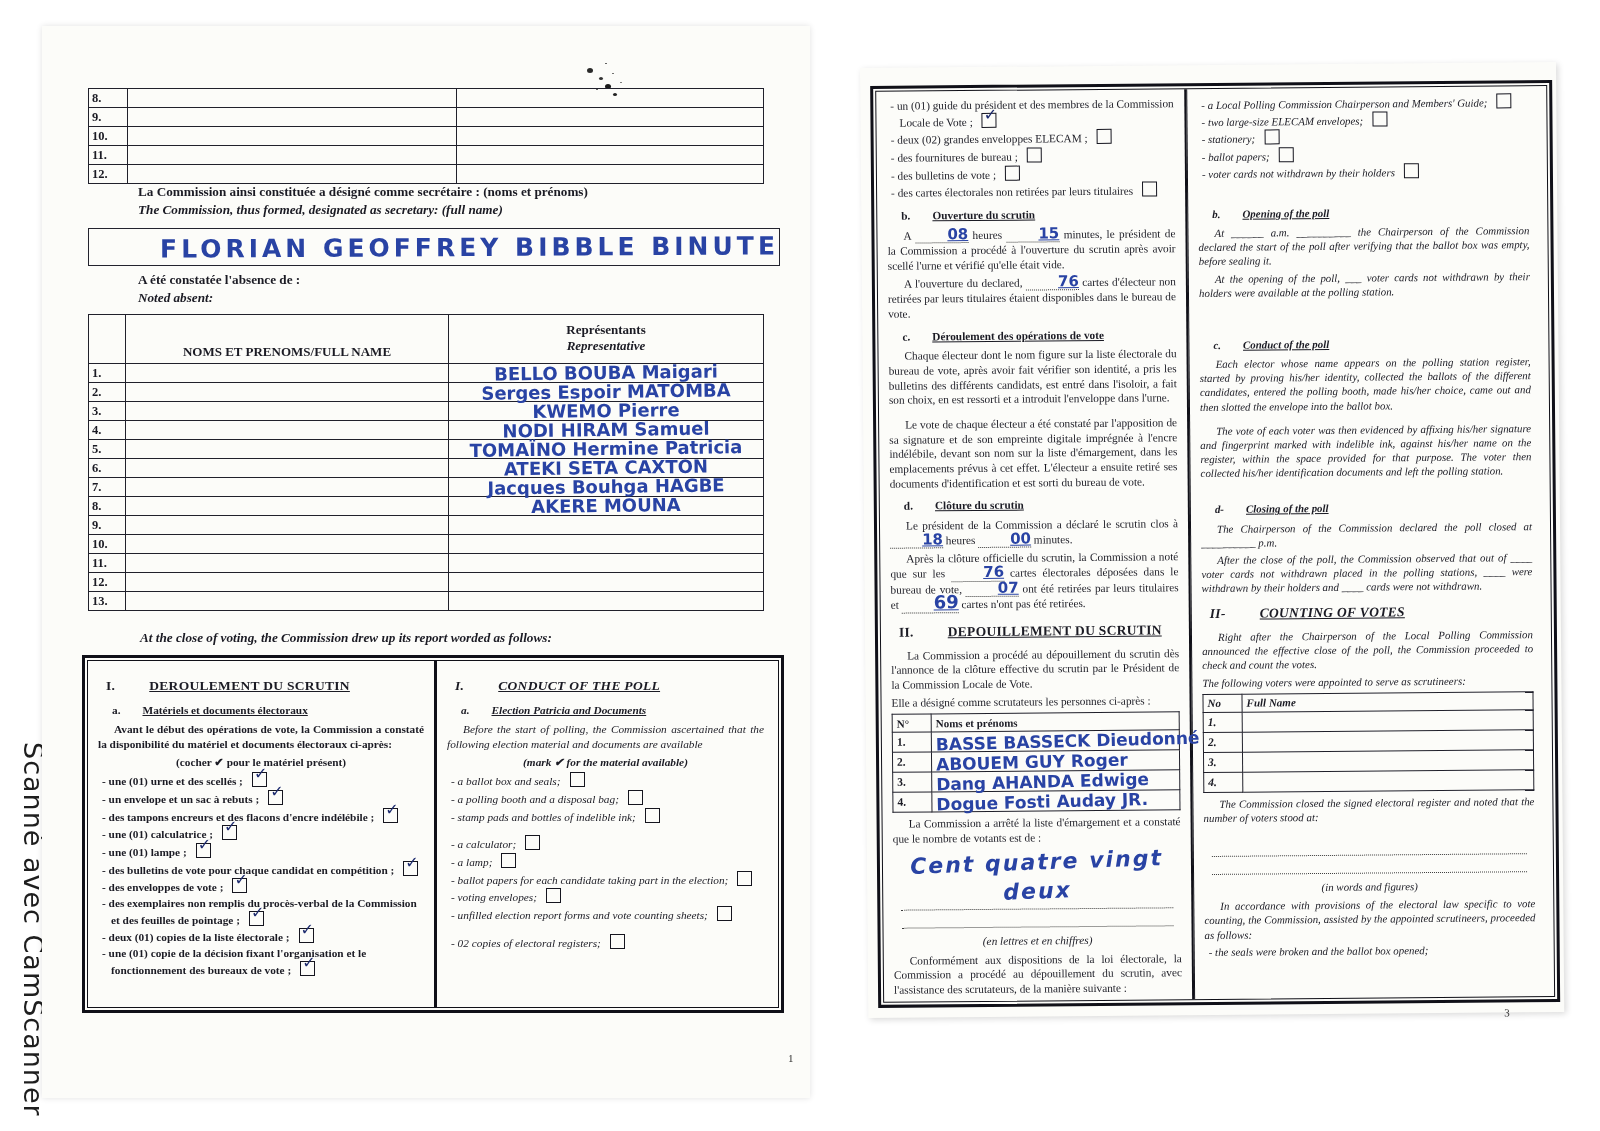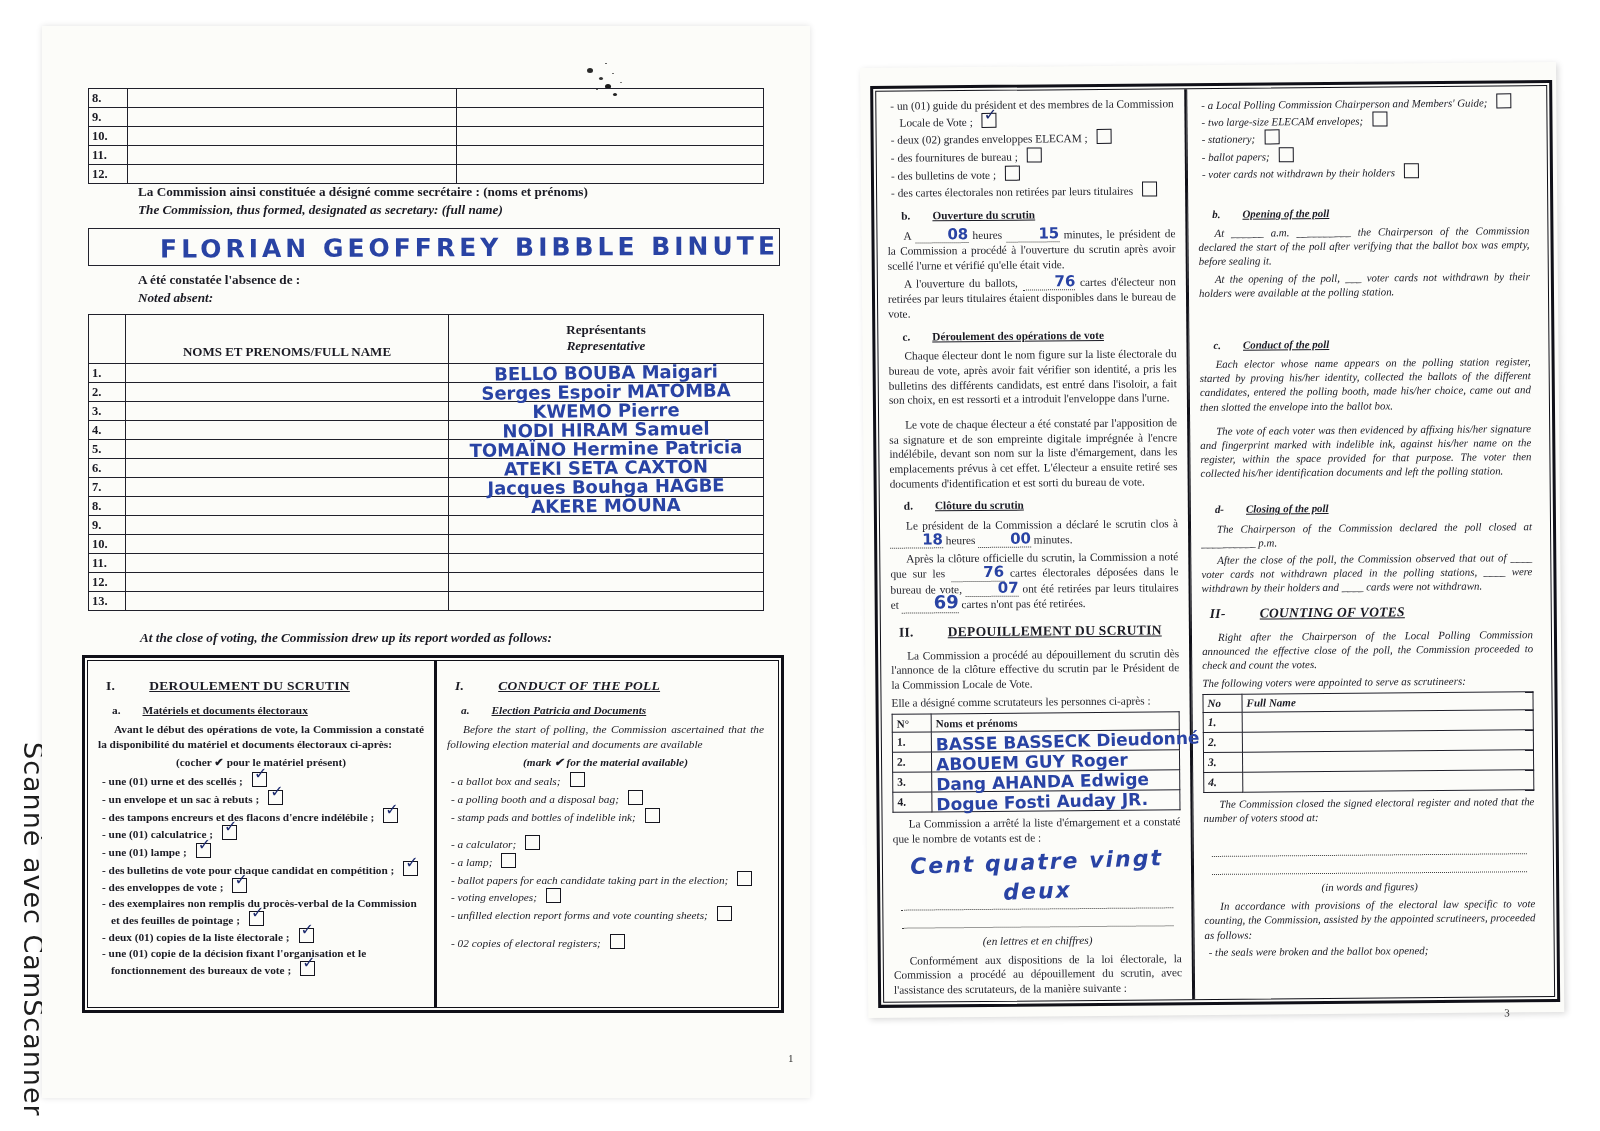--- a/index.html
+++ b/index.html
@@ -72,21 +72,21 @@
   .para{text-align:justify;text-indent:16px;margin:3px 0;}
   .mark-note{text-align:center;font-weight:bold;margin:3px 0;}
   .item{padding-left:13px;text-indent:-9px;margin:1px 0;}
   .item::before{content:"- ";}
   .gap-top{margin-top:11px;}
   .cbx{display:inline-block;width:13px;height:13px;border:1.7px solid #15151f;
     margin-left:9px;vertical-align:-2px;position:relative;text-indent:0;}
   .cbx .mark{position:absolute;left:1px;top:-7px;font-size:16px;line-height:16px;
     color:#1c2a6e;font-weight:bold;font-family:"DejaVu Sans",sans-serif;}
   .blank{display:inline-block;border-bottom:1.4px dotted #3a3a3a;text-align:center;min-width:38px;}
-  .blank .hw{font-size:15px;line-height:10px;display:inline-block;}
+  .blank .hw{font-size:15px;line-height:10px;display:inline-block;text-decoration:underline;}
   
   .scr-table{border-collapse:collapse;table-layout:fixed;width:100%;margin:4px 0;}
   .scr-table td,.scr-table th{border:1.5px solid #20202b;padding:0 4px;overflow:visible;text-align:left;}
   .scr-table th{height:17px;font-size:11px;}
   .scr-table td{height:19px;font-size:11.5px;font-weight:bold;}
   .scr-table .numcol{width:30px;}
   .hw-scr{font-size:17px;line-height:10px;white-space:nowrap;transform:rotate(-1deg);display:block;}
   
   .hw-votants{font-size:22px;letter-spacing:2px;text-align:center;margin-bottom:-14px;transform:rotate(-1.5deg);font-style:italic;}
   .dotline{border-bottom:1.5px dotted #3a3a3a;height:17px;margin:0 8px;}
@@ -305,21 +305,21 @@
             <span class="t">Ouverture du scrutin</span>
           </div>
         <div class="para">
           <span>A</span>
           <span class="blank"><span class="hw">08</span></span>
           <span>heures</span>
           <span class="blank"><span class="hw">15</span></span>
           <span>minutes, le président de la Commission a procédé à l'ouverture du scrutin après avoir scellé l'urne et vérifié qu'elle était vide.</span>
         </div>
         <div class="para">
-          <span>A l'ouverture du ballots,</span>
+          <span>A l'ouverture du declared,</span>
           <span class="blank"><span class="hw">76</span></span>
           <span>cartes d'électeur non retirées par leurs titulaires étaient disponibles dans le bureau de vote.</span>
         </div>
 
         <div class="sec-head">
             <span class="n">c.</span>
             <span class="t">Déroulement des opérations de vote</span>
           </div>
         <div class="para">Chaque électeur dont le nom figure sur la liste électorale du bureau de vote, après avoir fait vérifier son identité, a pris les bulletins des différents candidats, est entré dans l'isoloir, a fait son choix, en est ressorti et a introduit l'enveloppe dans l'urne.</div>
         <div class="para" style="margin-top:10px">Le vote de chaque électeur a été constaté par l'apposition de sa signature et de son empreinte digitale imprégnée à l'encre indélébile, devant son nom sur la liste d'émargement, dans les emplacements prévus à cet effet. L'électeur a ensuite retiré ses documents d'identification et est sorti du bureau de vote.</div>

